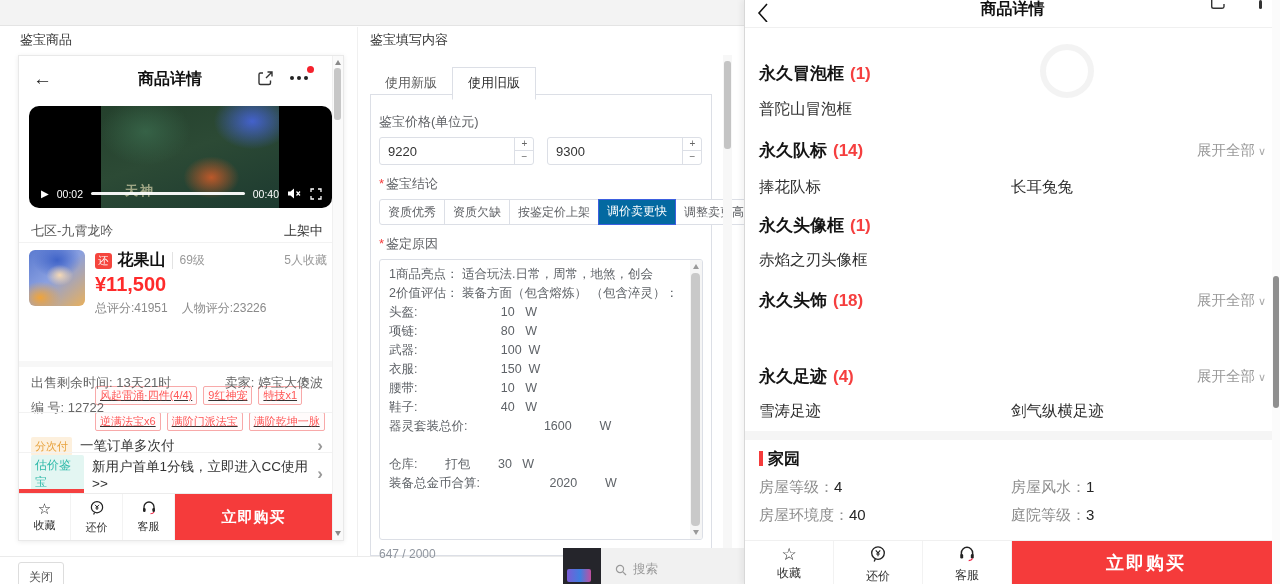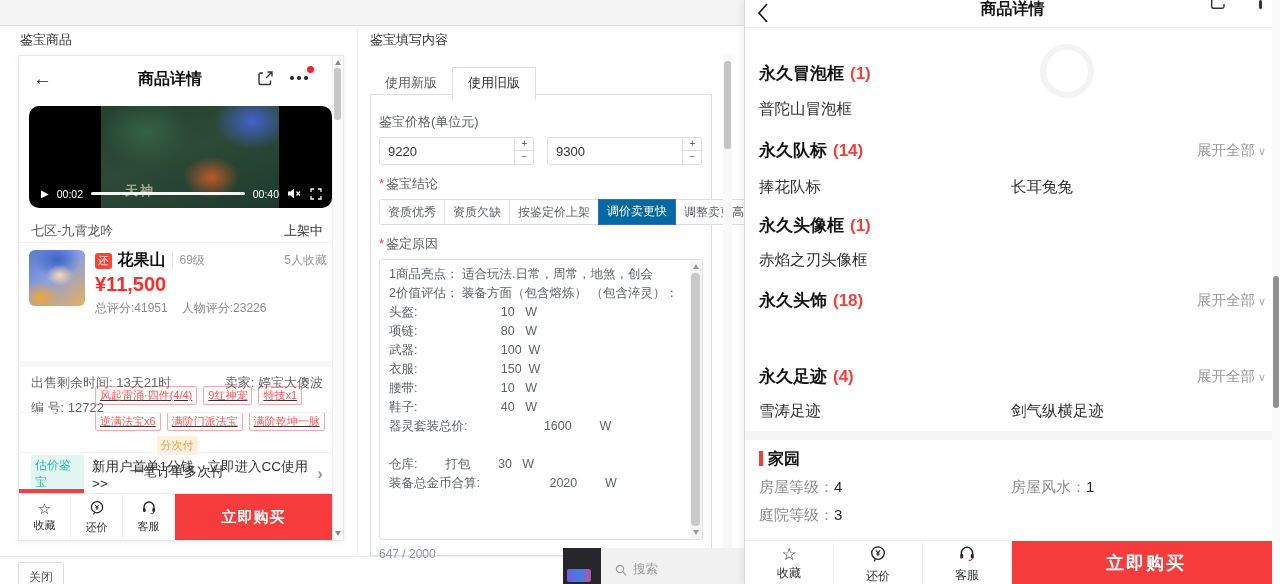--- a/index.html
+++ b/index.html
@@ -68,21 +68,21 @@
 
   #tags { left:76px; top:330px; width:250px; }
   .tag-row { display:flex; gap:6px; margin-bottom:7px;text-decoration:underline; }
   .tag { border:1px solid #f8a9a9; color:#f55; background:#fffbfb; font-size:11px; padding:1px 4px; border-radius:2px; white-space:nowrap; }
   #sale-band { left:0; right:11px; top:385px; height:6px; background:#f7f7f7; }
   #sale-info { left:12px; right:20px; top:318px; font-size:13px; color:#666; }
   #sale-row1 { display:flex; justify-content:space-between; }
   #sale-sn { margin-top:7px; }
 
   .promo { position:absolute; left:12px; right:20px; height:36px; display:flex; align-items:center; gap:8px; }
-  #promo-1 { top:380px;flex-direction:column; } #promo-2 { top:400px; }
+  #promo-1 { top:372px; } #promo-2 { top:400px; }
   .promo .chev { margin-left:auto; color:#999; font-size:17px; font-weight:bold; }
   .promo .ptext { font-size:13.5px; color:#333; }
   .badge-orange { background:#fdf0dd; color:#e7a23d; font-size:11px; padding:2px 4px; border-radius:2px; }
   .badge-teal { background:#e3f6f2; color:#2fb9a9; font-size:12px; padding:2px 4px; border-radius:2px; }
 
   #red-partial { left:0; top:433px; width:65px; height:13px; background:#f54040; }
   #phone-bar { left:0; right:11px; bottom:0; height:47px; border-top:1px solid #ececec; display:flex; background:#fff; }
   .bar-cell { width:52px; display:flex; flex-direction:column; align-items:center; justify-content:center; gap:1px; border-right:1px solid #f3f3f3; }
   .bar-cell .lbl { font-size:11px; color:#333; }
   .bar-cell .ic { font-size:15px; color:#222; line-height:16px; }
@@ -448,20 +448,21 @@
     <span>剑气纵横足迹</span>
   </div>
 
   <div id="r-sep"></div>
   <div id="home-head">家园</div>
   <div class="home-row" style="top:478px">
     <span><span class="hl">房屋等级：</span><span class="hv">4</span></span>
     <span><span class="hl">房屋风水：</span><span class="hv">1</span></span>
   </div>
   <div class="home-row" style="top:506px">
+    <span><span class="hl">房屋环境度：</span><span class="hv">40</span></span>
     <span><span class="hl">庭院等级：</span><span class="hv">3</span></span>
   </div>
 
   <div id="r-bar">
     <div class="r-cell">
       <span class="ic">☆</span>
       <span class="lbl">收藏</span>
     </div>
     <div class="r-cell">
       <span class="ic">

